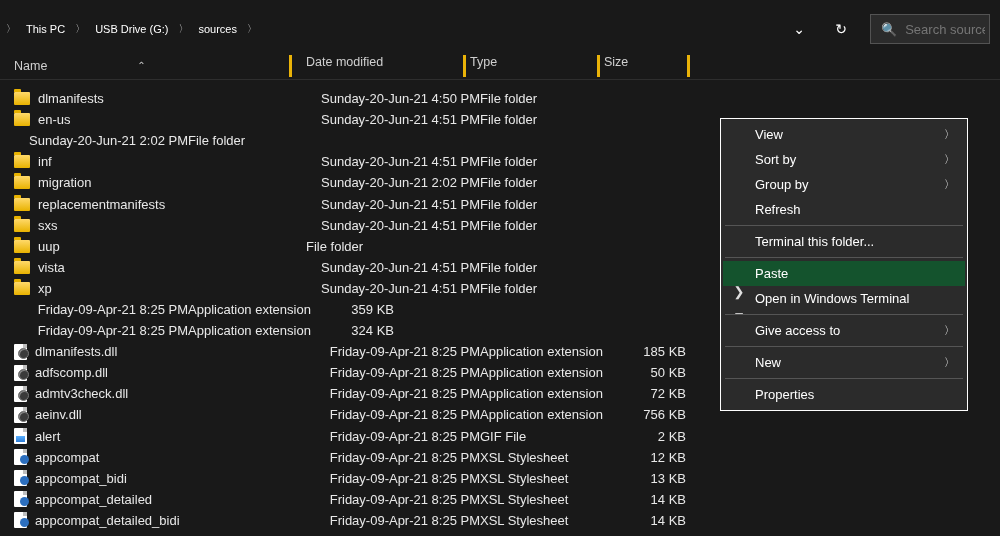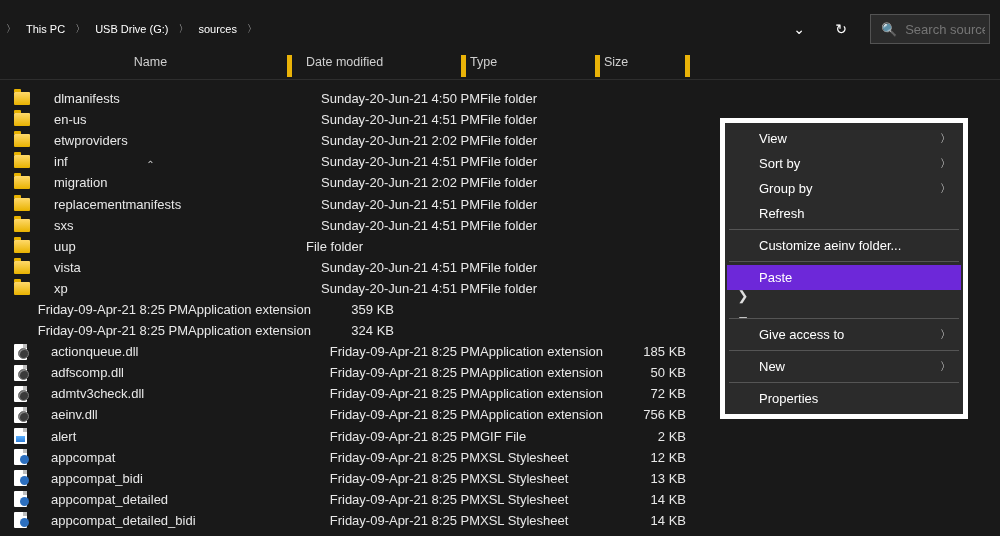--- a/index.html
+++ b/index.html
@@ -79,37 +79,37 @@
       border-bottom: 1px solid #2e2e2e;
       display: flex;
       align-items: center;
       font-size: 12.5px;
       color: #d0d0d0;
     }
     .col-name   { width: 292px; padding-left: 14px; display:flex; align-items:center; gap:90px;}
     .col-date   { width: 174px; padding-left: 14px; }
     .col-type   { width: 134px; padding-left: 4px; }
     .col-size   { width: 90px;  padding-left: 4px; }
-    .hdr-div    { border-right: 5px solid #eab308; height: 22px; box-sizing:border-box;flex-direction:column;}
+    .hdr-div    { border-right: 3px solid #eab308; height: 22px; box-sizing:border-box;}
     .sort-caret { font-size: 10px; color:#cfcfcf;}
     
     .file-list {
       position: absolute;
       top: 88px;
       left: 14px;
       right: 0;
     }
     .row {
       display: flex;
       align-items: center;
       height: 21.1px;
       font-size: 13px;
       color: #e8e8e8;
     }
-    .c-name { width: 292px; display:flex; align-items:center; gap:24px;}
+    .c-name { width: 292px; display:flex; align-items:center; gap:8px;}
     .c-date { width: 174px; text-align: right; }
     .c-type { width: 134px; }
     .c-size { width: 90px; text-align: right; padding-right: 18px;}
     .icon {
       width: 16px; height: 13px; display:inline-block; flex-shrink:0;
     }
     .icon-folder {
       background: linear-gradient(#ffd96a,#e8b200);
       border-radius: 1px;
       position: relative;
@@ -141,33 +141,33 @@
       width:9px; height:9px; border-radius:50%;
       background:#2c6fbf;
     }
     
     .context-menu {
       position: absolute;
       top: 118px;
       left: 720px;
       width: 248px;
       background: #2b2b2b;
-      border: 5px solid #ffffff;
+      border: 1px solid #ffffff;
       padding: 3px 2px;
       font-size: 13px;
       color: #ffffff;
     }
     .cm-item {
       height: 25px;
       display:flex;
       align-items:center;
       padding-left: 32px;
       position: relative;
     }
-    .cm-hi { background:#6d28d9; }
+    .cm-hi { background:#14532d; }
     .cm-sep {
       height: 1px;
       background:#555555;
       margin: 3px 2px;
     }
     .cm-arrow {
       position:absolute; right:10px; font-size:11px; color:#e8e8e8;
     }
     .cm-icon {
       position:absolute; left:9px; width:14px; text-align:center;
@@ -226,24 +226,20 @@
     <div class="row">
       <div class="c-name">
         <span class="icon icon-folder"></span>
         <span>en-us</span>
       </div>
       <div class="c-date">Sunday-20-Jun-21 4:51 PM</div>
       <div class="c-type">File folder</div>
       <div class="c-size"></div>
     </div>
     <div class="row">
-      <div class="c-name">
-        <span class="icon icon-folder"></span>
-        <span>etwproviders</span>
-      </div>
       <div class="c-date">Sunday-20-Jun-21 2:02 PM</div>
       <div class="c-type">File folder</div>
       <div class="c-size"></div>
     </div>
     <div class="row">
       <div class="c-name">
         <span class="icon icon-folder"></span>
         <span>inf</span>
       </div>
       <div class="c-date">Sunday-20-Jun-21 4:51 PM</div>
@@ -309,21 +305,21 @@
       <div class="c-size">359 KB</div>
     </div>
     <div class="row">
       <div class="c-date">Friday-09-Apr-21 8:25 PM</div>
       <div class="c-type">Application extension</div>
       <div class="c-size">324 KB</div>
     </div>
     <div class="row">
       <div class="c-name">
         <span class="icon icon-file icon-dll"></span>
-        <span>actionqueue.dll</span>
+        <span>dlmanifests.dll</span>
       </div>
       <div class="c-date">Friday-09-Apr-21 8:25 PM</div>
       <div class="c-type">Application extension</div>
       <div class="c-size">185 KB</div>
     </div>
     <div class="row">
       <div class="c-name">
         <span class="icon icon-file icon-dll"></span>
         <span>adfscomp.dll</span>
       </div>
@@ -407,28 +403,29 @@
   </div>
   <div class="cm-item">
     <span>Group by</span>
     <span class="cm-arrow">〉</span>
   </div>
   <div class="cm-item">
     <span>Refresh</span>
   </div>
   <div class="cm-sep"></div>
   <div class="cm-item">
-    <span>Customize aeinv folder...</span>
+    <span>Terminal this folder...</span>
   </div>
   <div class="cm-sep"></div>
   <div class="cm-item cm-hi">
     <span>Paste</span>
   </div>
   <div class="cm-item">
     <span class="cm-icon">❯_</span>
+    <span>Open in Windows Terminal</span>
   </div>
   <div class="cm-sep"></div>
   <div class="cm-item">
     <span>Give access to</span>
     <span class="cm-arrow">〉</span>
   </div>
   <div class="cm-sep"></div>
   <div class="cm-item">
     <span>New</span>
     <span class="cm-arrow">〉</span>

